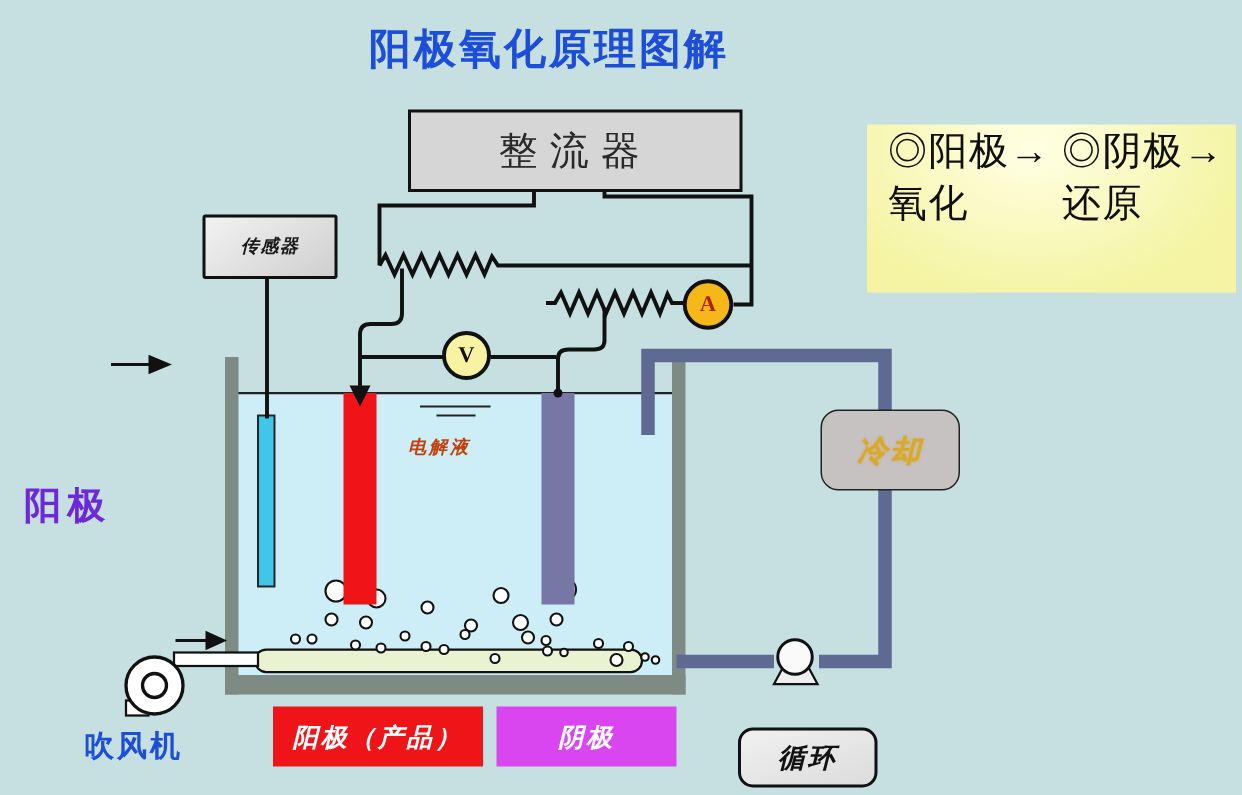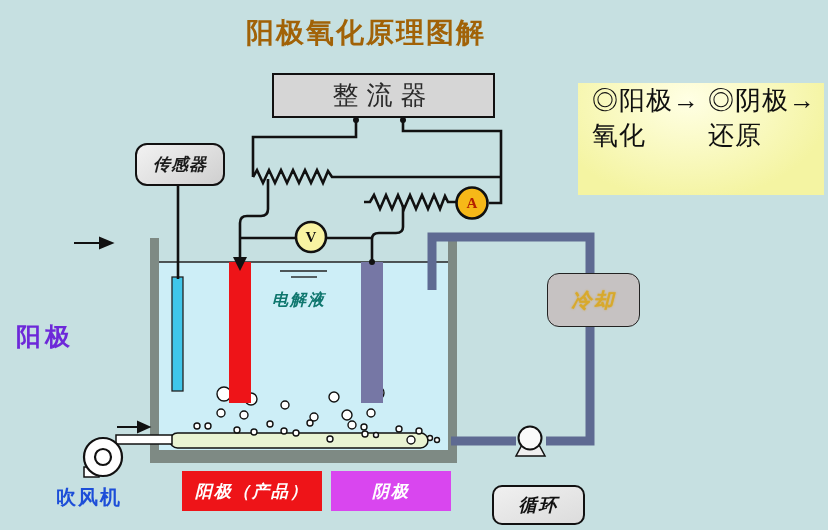--- a/index.html
+++ b/index.html
@@ -1,37 +1,37 @@
 <!DOCTYPE html>
 <html><head>
 <meta charset="utf-8">
 <style>
   html,body{margin:0;padding:0;background:#c6e0e1;font-family:"Liberation Sans",sans-serif;}
   .stage{position:relative;width:828px;height:530px;background:#c6e0e1;overflow:hidden;}
   .stage svg{position:absolute;left:0;top:0;}
   .abs{position:absolute;}
 
-  .title{left:246px;top:14px;font-size:28px;font-weight:bold;color:#a16207;
+  .title{left:246px;top:14px;font-size:28px;font-weight:bold;color:#1d4ed8;
          letter-spacing:2px;font-family:"Liberation Sans",sans-serif;}
 
-  .rectifier{left:272px;top:73px;width:223px;height:45px;background:#d6d6d6;
+  .rectifier{left:272px;top:73px;width:223px;height:55px;background:#d6d6d6;
              border:2.5px solid #111;box-sizing:border-box;display:flex;align-items:center;justify-content:center;
              font-family:Liberation Sans, sans-serif;font-size:26px;color:#2a2a2a;letter-spacing:8px;}
-  .sensor{left:135px;top:143px;width:90px;height:43px;border-radius:12px;border:2px solid #111;
+  .sensor{left:135px;top:143px;width:90px;height:43px;border-radius:2px;border:2px solid #111;
           background:linear-gradient(145deg,#f2f2f2,#cfcfcf);box-sizing:border-box;
           display:flex;align-items:center;justify-content:center;
-          font-style:italic;font-weight:bold;font-size:17px;color:#1a1a1a;letter-spacing:1px;}
+          font-style:italic;font-weight:bold;font-size:12px;color:#1a1a1a;letter-spacing:1px;}
 
   .infobox{left:578px;top:83px;width:246px;height:112px;
            background:radial-gradient(ellipse at 45% 15%, #ffffe4 0%, #f4f4a2 75%);
            display:flex;flex-direction:row;justify-content:space-evenly;
            padding-left:14px;box-sizing:border-box;}
   .infobox .line{font-family:"Liberation Serif",serif;font-size:26px;color:#101010;letter-spacing:1px;}
 
-  .electrolyte{left:272px;top:290px;font-size:16px;font-weight:bold;font-style:italic;color:#0f766e;letter-spacing:2px;}
+  .electrolyte{left:272px;top:290px;font-size:12px;font-weight:bold;font-style:italic;color:#c2410c;letter-spacing:2px;}
   .anode-side{left:16px;top:320px;font-size:25px;font-weight:bold;color:#6d28d9;letter-spacing:4px;}
   .blower-label{left:56px;top:484px;font-size:20px;font-weight:bold;color:#1d4ed8;letter-spacing:2px;}
 
   .legend{height:40px;top:471px;display:flex;align-items:center;justify-content:center;
           color:#fff;font-size:17px;font-weight:bold;font-style:italic;letter-spacing:2px;}
   .legend.red{left:162px;width:140px;background:#ee1418;margin-left:20px;}
   .legend.purple{left:331px;width:120px;background:#d946ef;}
 
   .cooler{left:547px;top:273px;width:93px;height:54px;border-radius:12px;border:1.5px solid #222;
           background:#c6c2c2;box-sizing:border-box;display:flex;align-items:center;justify-content:center;

